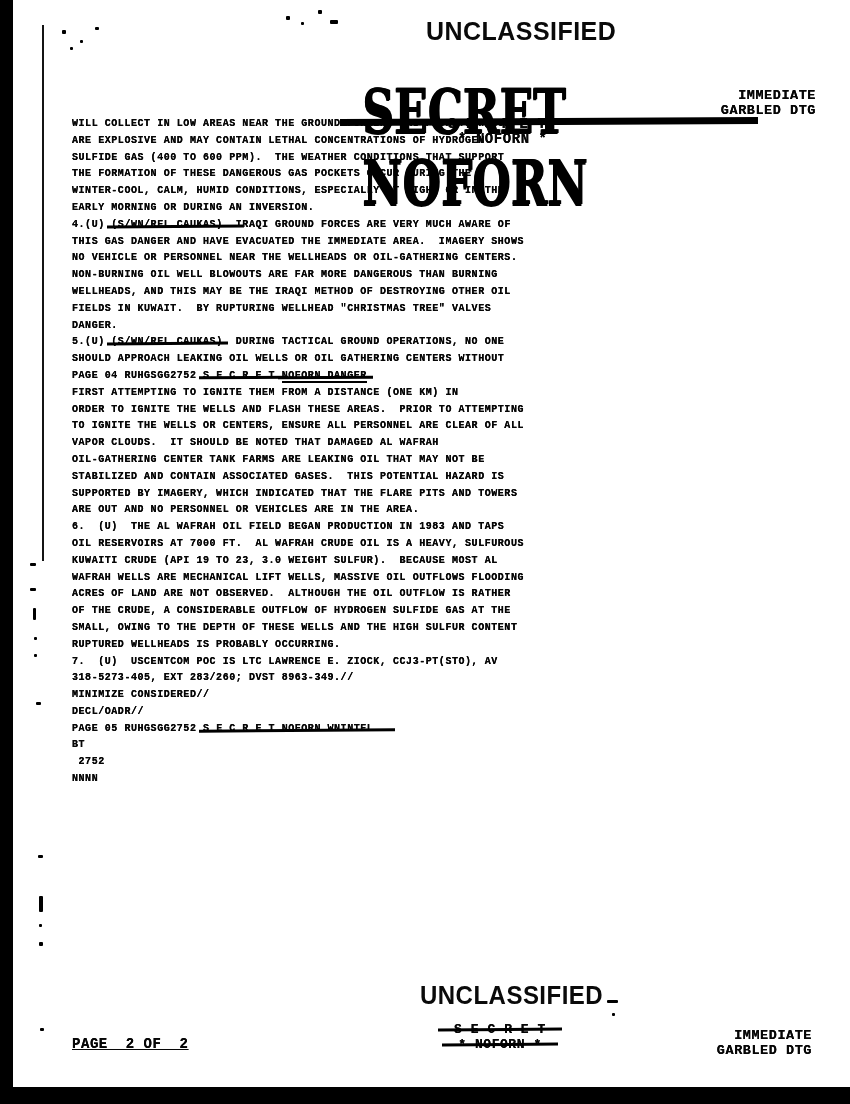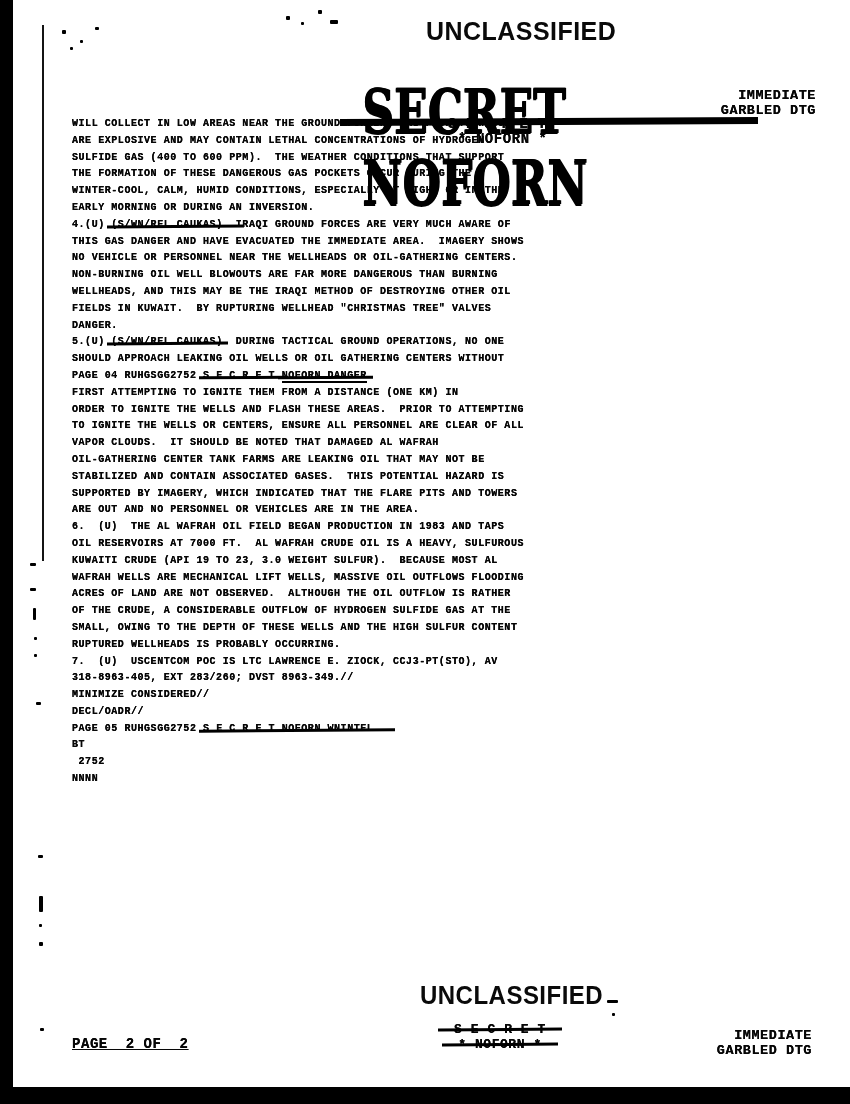--- a/index.html
+++ b/index.html
@@ -134,21 +134,21 @@
     <div class="line"><span>ARE OUT AND NO PERSONNEL OR VEHICLES ARE IN THE AREA.</span></div>
     <div class="line"><span>6.  (U)  THE AL WAFRAH OIL FIELD BEGAN PRODUCTION IN 1983 AND TAPS</span></div>
     <div class="line"><span>OIL RESERVOIRS AT 7000 FT.  AL WAFRAH CRUDE OIL IS A HEAVY, SULFUROUS</span></div>
     <div class="line"><span>KUWAITI CRUDE (API 19 TO 23, 3.0 WEIGHT SULFUR).  BECAUSE MOST AL</span></div>
     <div class="line"><span>WAFRAH WELLS ARE MECHANICAL LIFT WELLS, MASSIVE OIL OUTFLOWS FLOODING</span></div>
     <div class="line"><span>ACRES OF LAND ARE NOT OBSERVED.  ALTHOUGH THE OIL OUTFLOW IS RATHER</span></div>
     <div class="line"><span>OF THE CRUDE, A CONSIDERABLE OUTFLOW OF HYDROGEN SULFIDE GAS AT THE</span></div>
     <div class="line"><span>SMALL, OWING TO THE DEPTH OF THESE WELLS AND THE HIGH SULFUR CONTENT</span></div>
     <div class="line"><span>RUPTURED WELLHEADS IS PROBABLY OCCURRING.</span></div>
     <div class="line"><span>7.  (U)  USCENTCOM POC IS LTC LAWRENCE E. ZIOCK, CCJ3-PT(STO), AV</span></div>
-    <div class="line"><span>318-8963-405, EXT 283/260; DVST 8963-349.//</span></div>
+    <div class="line"><span>318-5273-405, EXT 283/260; DVST 8963-349.//</span></div>
     <div class="line"><span>MINIMIZE CONSIDERED//</span></div>
     <div class="line"><span>DECL/OADR//</span></div>
     <div class="line"><span>PAGE 05 RUHGSGG2752 </span><span class="struck tail">S E C R E T NOFORN WNINTEL</span></div>
     <div class="line"><span>BT</span></div>
     <div class="line"><span> 2752</span></div>
     <div class="line"><span>NNNN</span></div>
   </div>
 
 <div class="unclass" style="left:420px;top:981px;font-size:25px;">UNCLASSIFIED</div>
 

